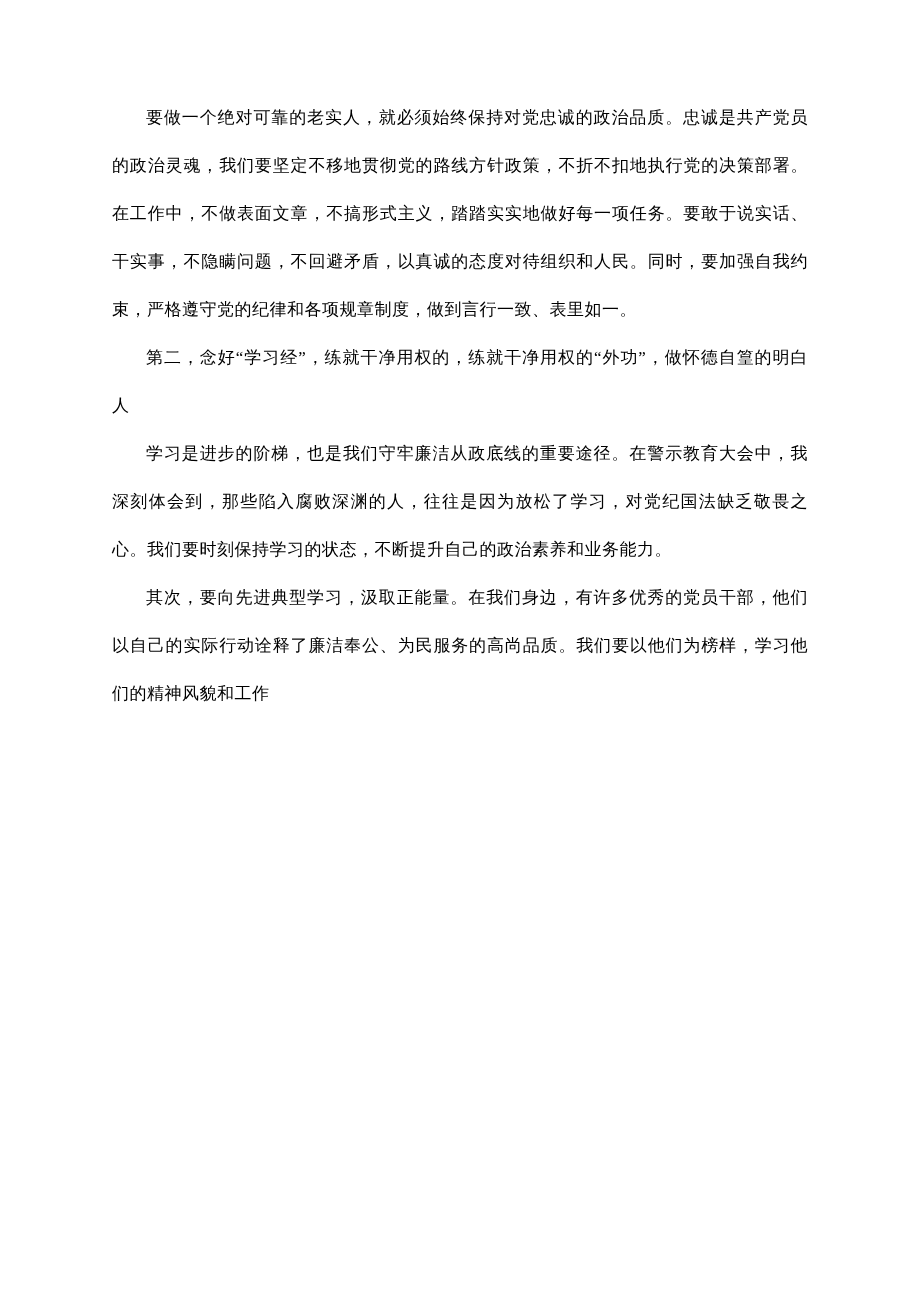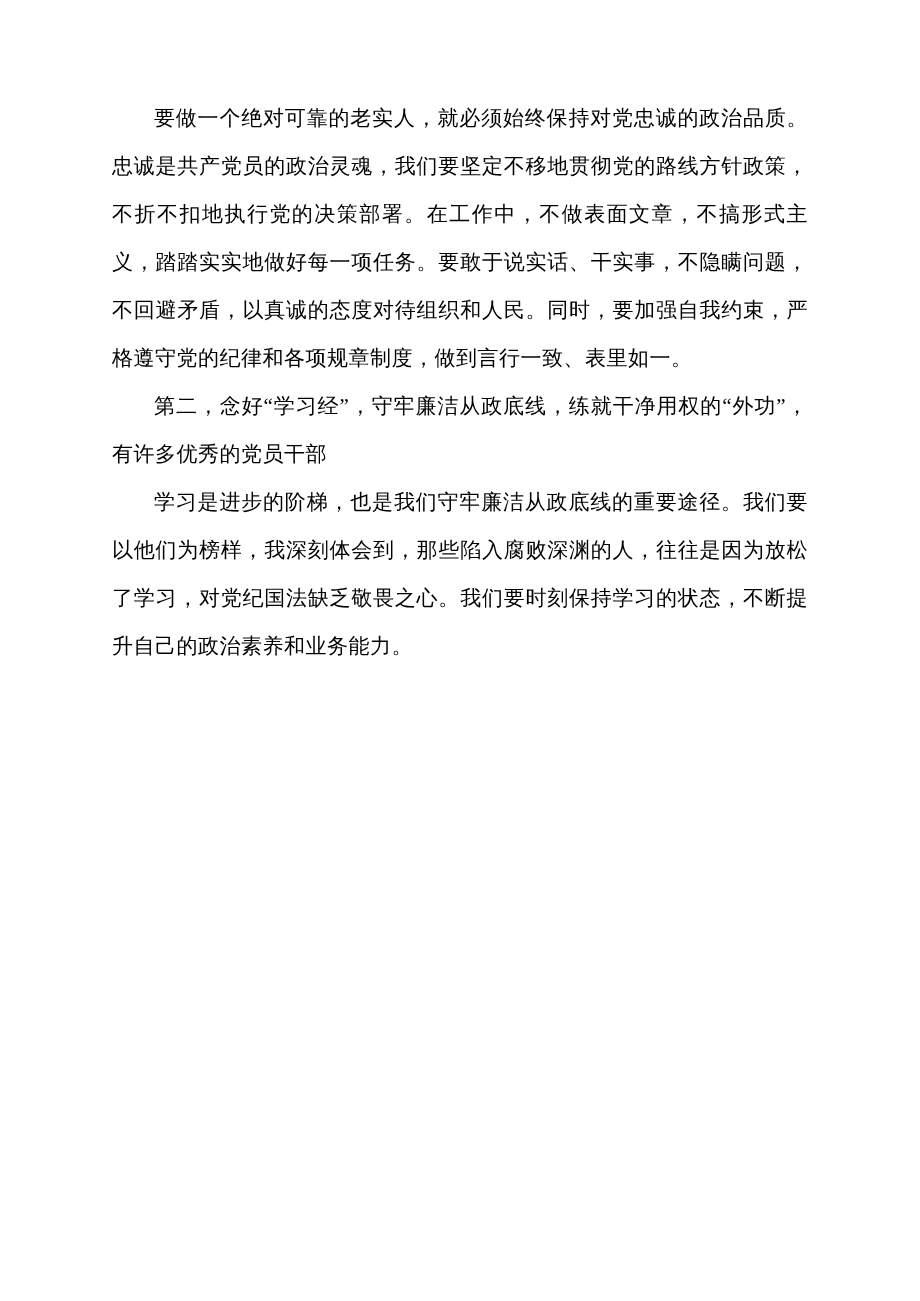--- a/index.html
+++ b/index.html
@@ -16,29 +16,30 @@
     box-sizing: border-box;
     width: 920px;
     height: 1301px;
     background: #ffffff;
     padding: 94px 112px 0 112px;
     font-family: "Liberation Serif", "DejaVu Serif", serif;
     color: #000000;
   }
   .para {
     margin: 0;
-    font-size: 21px;
+    font-size: 17px;
     line-height: 48px;
     letter-spacing: 0.5px;
     text-align: justify;
     text-justify: inter-ideograph;
     text-indent: 2em;
     word-break: break-all;
   }
 </style>
 </head>
 <body>
 
 <div class="doc-page">
   <p class="para">要做一个绝对可靠的老实人，就必须始终保持对党忠诚的政治品质。忠诚是共产党员的政治灵魂，我们要坚定不移地贯彻党的路线方针政策，不折不扣地执行党的决策部署。在工作中，不做表面文章，不搞形式主义，踏踏实实地做好每一项任务。要敢于说实话、干实事，不隐瞒问题，不回避矛盾，以真诚的态度对待组织和人民。同时，要加强自我约束，严格遵守党的纪律和各项规章制度，做到言行一致、表里如一。</p>
-  <p class="para">第二，念好“学习经”，守牢廉洁从政底线，练就干净用权的“外功”，有许多优秀的党员干部</p>
-  <p class="para">学习是进步的阶梯，也是我们守牢廉洁从政底线的重要途径。我们要以他们为榜样，我深刻体会到，那些陷入腐败深渊的人，往往是因为放松了学习，对党纪国法缺乏敬畏之心。我们要时刻保持学习的状态，不断提升自己的政治素养和业务能力。</p>
+  <p class="para">第二，念好“学习经”，练就干净用权的，练就干净用权的“外功”，做怀德自篁的明白人</p>
+  <p class="para">学习是进步的阶梯，也是我们守牢廉洁从政底线的重要途径。在警示教育大会中，我深刻体会到，那些陷入腐败深渊的人，往往是因为放松了学习，对党纪国法缺乏敬畏之心。我们要时刻保持学习的状态，不断提升自己的政治素养和业务能力。</p>
+  <p class="para">其次，要向先进典型学习，汲取正能量。在我们身边，有许多优秀的党员干部，他们以自己的实际行动诠释了廉洁奉公、为民服务的高尚品质。我们要以他们为榜样，学习他们的精神风貌和工作</p>
 </div>
 
 </body></html>

